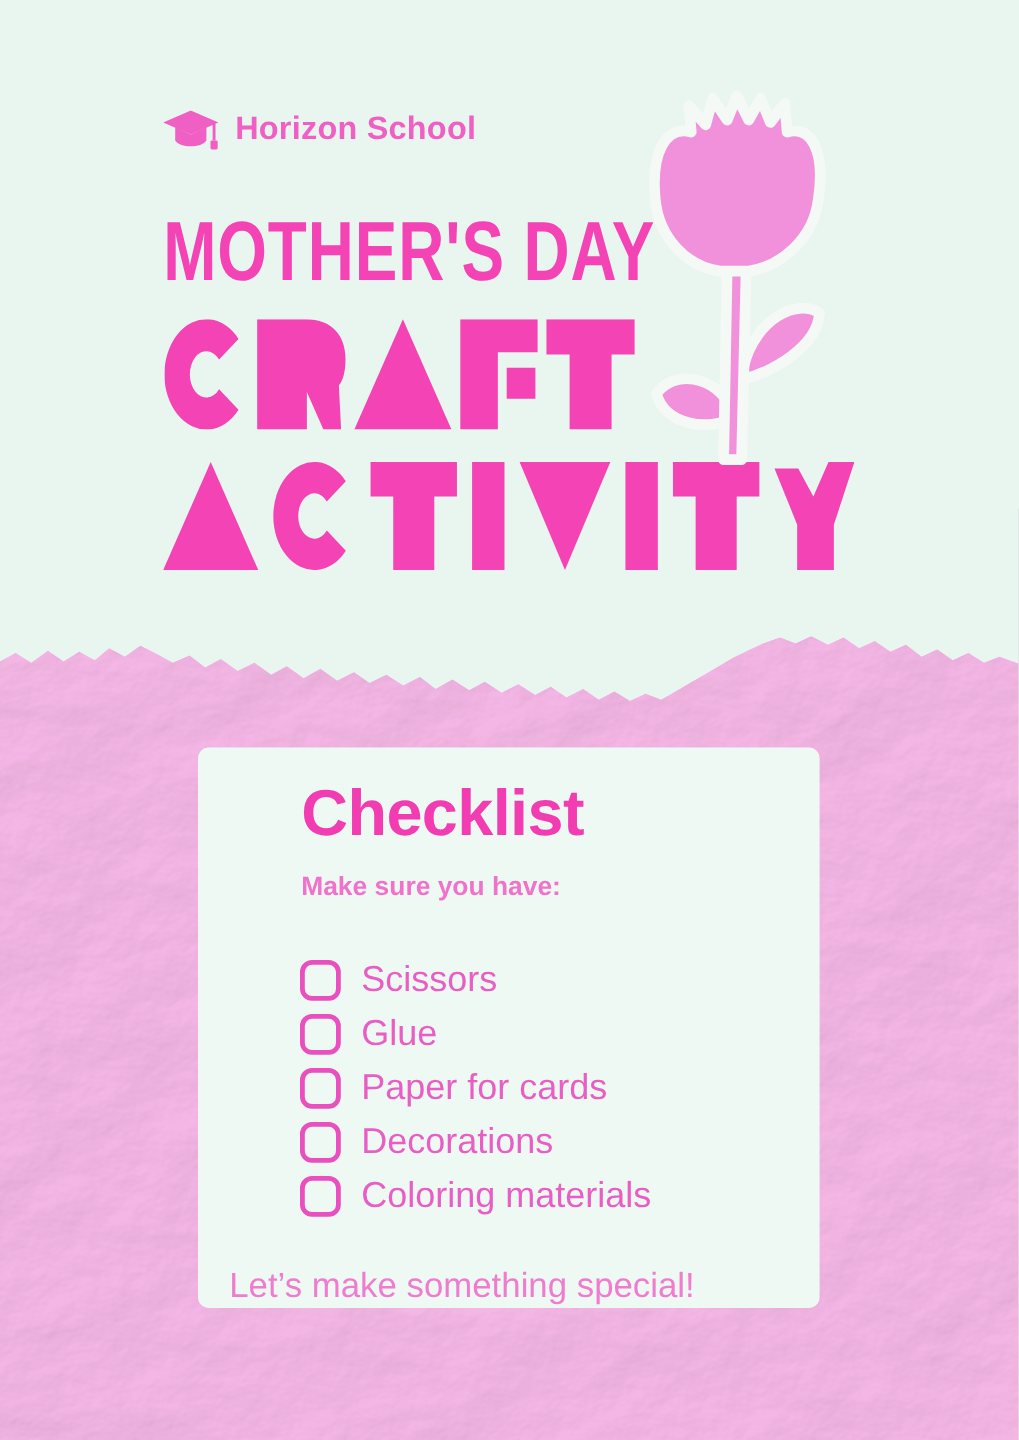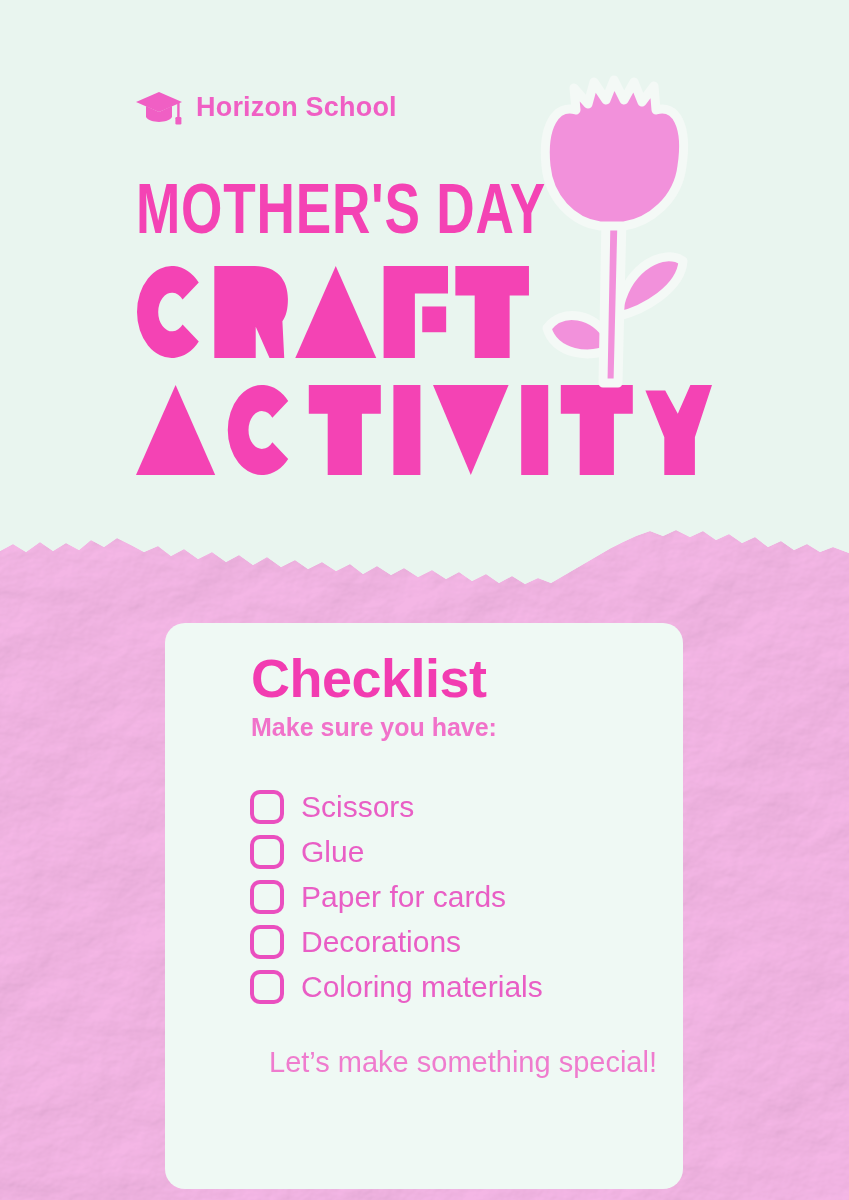--- a/index.html
+++ b/index.html
@@ -36,34 +36,34 @@
   .word{position:absolute;display:block;}
   .word path{fill:var(--title-pink);}
   .word-craft{left:137px;top:266px;}
   .word-activity{left:136px;top:385px;}
   .tulip{position:absolute;left:532px;top:70px;width:160px;height:320px;}
   .tulip path{fill:var(--tulip-pink);stroke:var(--sticker);stroke-width:9;stroke-linejoin:round;}
   
   .paper{position:absolute;left:0;top:520px;width:849px;height:680px;display:block;}
   
   .card{
-    position:absolute;left:165px;top:623px;width:518px;height:566px;
-    background:var(--card-bg);border-radius:20px;
+    position:absolute;left:165px;top:623px;width:518px;height:467px;
+    background:var(--card-bg);border-radius:9px;
   }
   .card-head{padding:24px 30px 0 86px;}
   .card-title{font-size:54px;line-height:1.16;font-weight:700;color:var(--head-pink);letter-spacing:-.5px;}
-  .card-sub{margin-top:2px;font-size:25px;line-height:1.2;font-weight:700;color:var(--sub-pink);}
+  .card-sub{margin-top:16px;font-size:22px;line-height:1.2;font-weight:700;color:var(--sub-pink);}
   .card-list{padding:48px 30px 0 85px;}
   .row{display:flex;align-items:flex-end;margin-bottom:11px;height:34px;}
   .box{
     width:34px;height:34px;flex:0 0 34px;border:4.5px solid var(--box-pink);
     border-radius:10px;background:transparent;
   }
   .lbl{margin-left:17px;font-size:30px;font-weight:500;color:var(--item-pink);line-height:34px;}
-  .card-foot{margin-top:42px;text-align:right;padding:0 26px;}
+  .card-foot{margin-top:42px;text-align:left;padding:0 26px;}
   .foot-text{font-size:29px;font-weight:500;color:var(--foot-pink);}
 </style>
 </head>
 <body>
 
 <div class="poster">
 
   <svg class="paper" viewBox="0 520 849 680" preserveAspectRatio="none" aria-hidden="true">
     <defs>
       <filter id="crumple" x="-2%" y="-2%" width="104%" height="104%">

